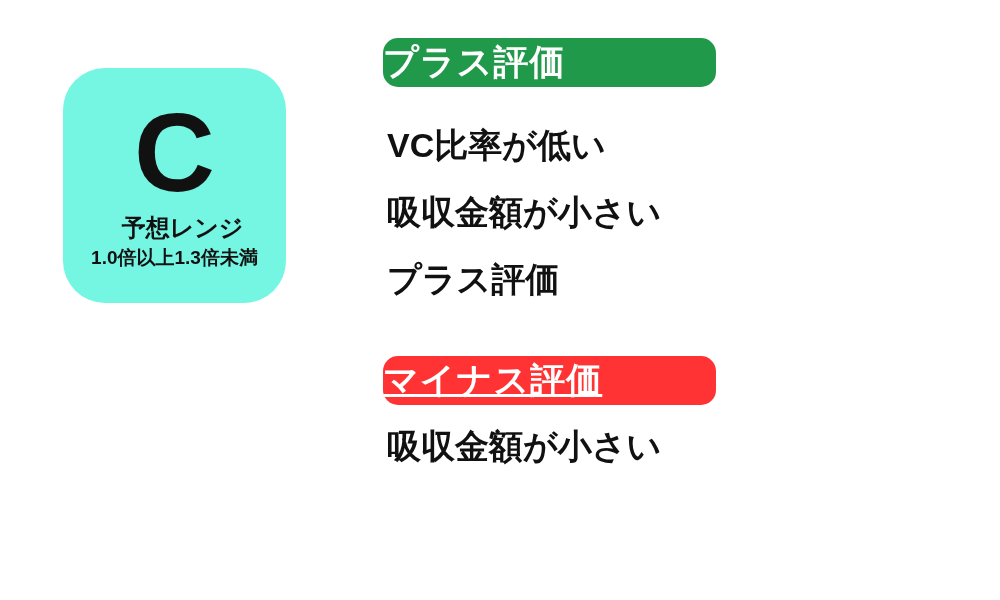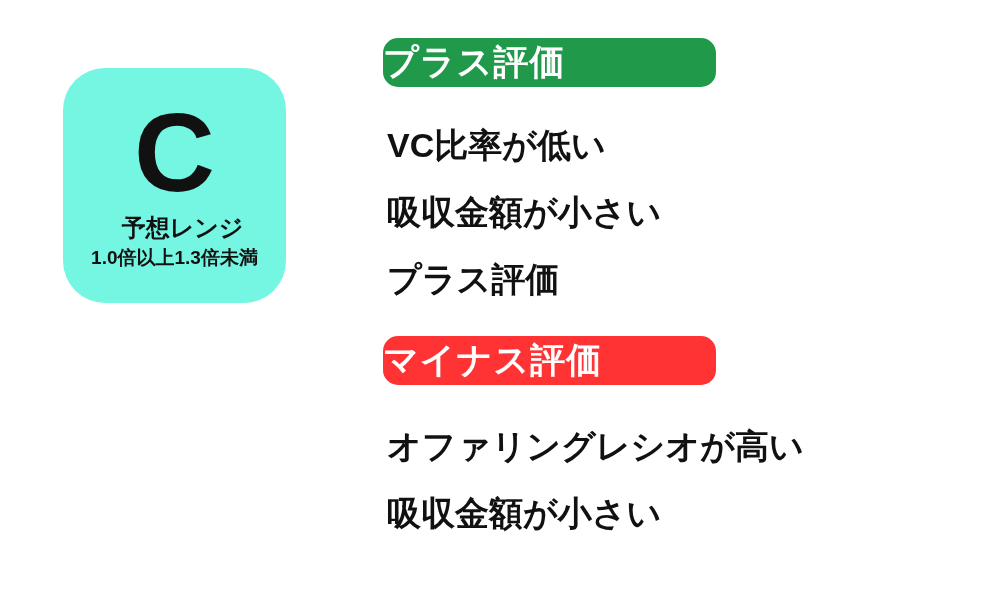--- a/index.html
+++ b/index.html
@@ -61,21 +61,21 @@
     display: flex;
     align-items: center;
     justify-content: flex-start;
     font-size: 35px;
     font-weight: 700;
     color: #ffffff;
     letter-spacing: 1px;
     border-radius: 15px;
   }
   .plus-header  { top: 38px; }
-  .minus-header { top: 336px; }
+  .minus-header { top: 356px; text-decoration: underline; }
 
   
   .item-list {
     position: absolute;
     left: 387px;
     display: flex;
     flex-direction: column;
   }
   .plus-items  { top: 112px; }
   .minus-items { top: 413px; }
@@ -108,17 +108,16 @@
     <div class="item">VC比率が低い</div>
     <div class="item">吸収金額が小さい</div>
     <div class="item">プラス評価</div>
   </div>
 
   <div class="section-header minus-header" style="background-color: rgb(255, 51, 51);">
     <span>マイナス評価</span>
   </div>
 
   <div class="item-list minus-items">
-    <div class="item">オファリングレシオが高い</div>
     <div class="item">吸収金額が小さい</div>
   </div>
 
 </div>
 
 </body></html>

